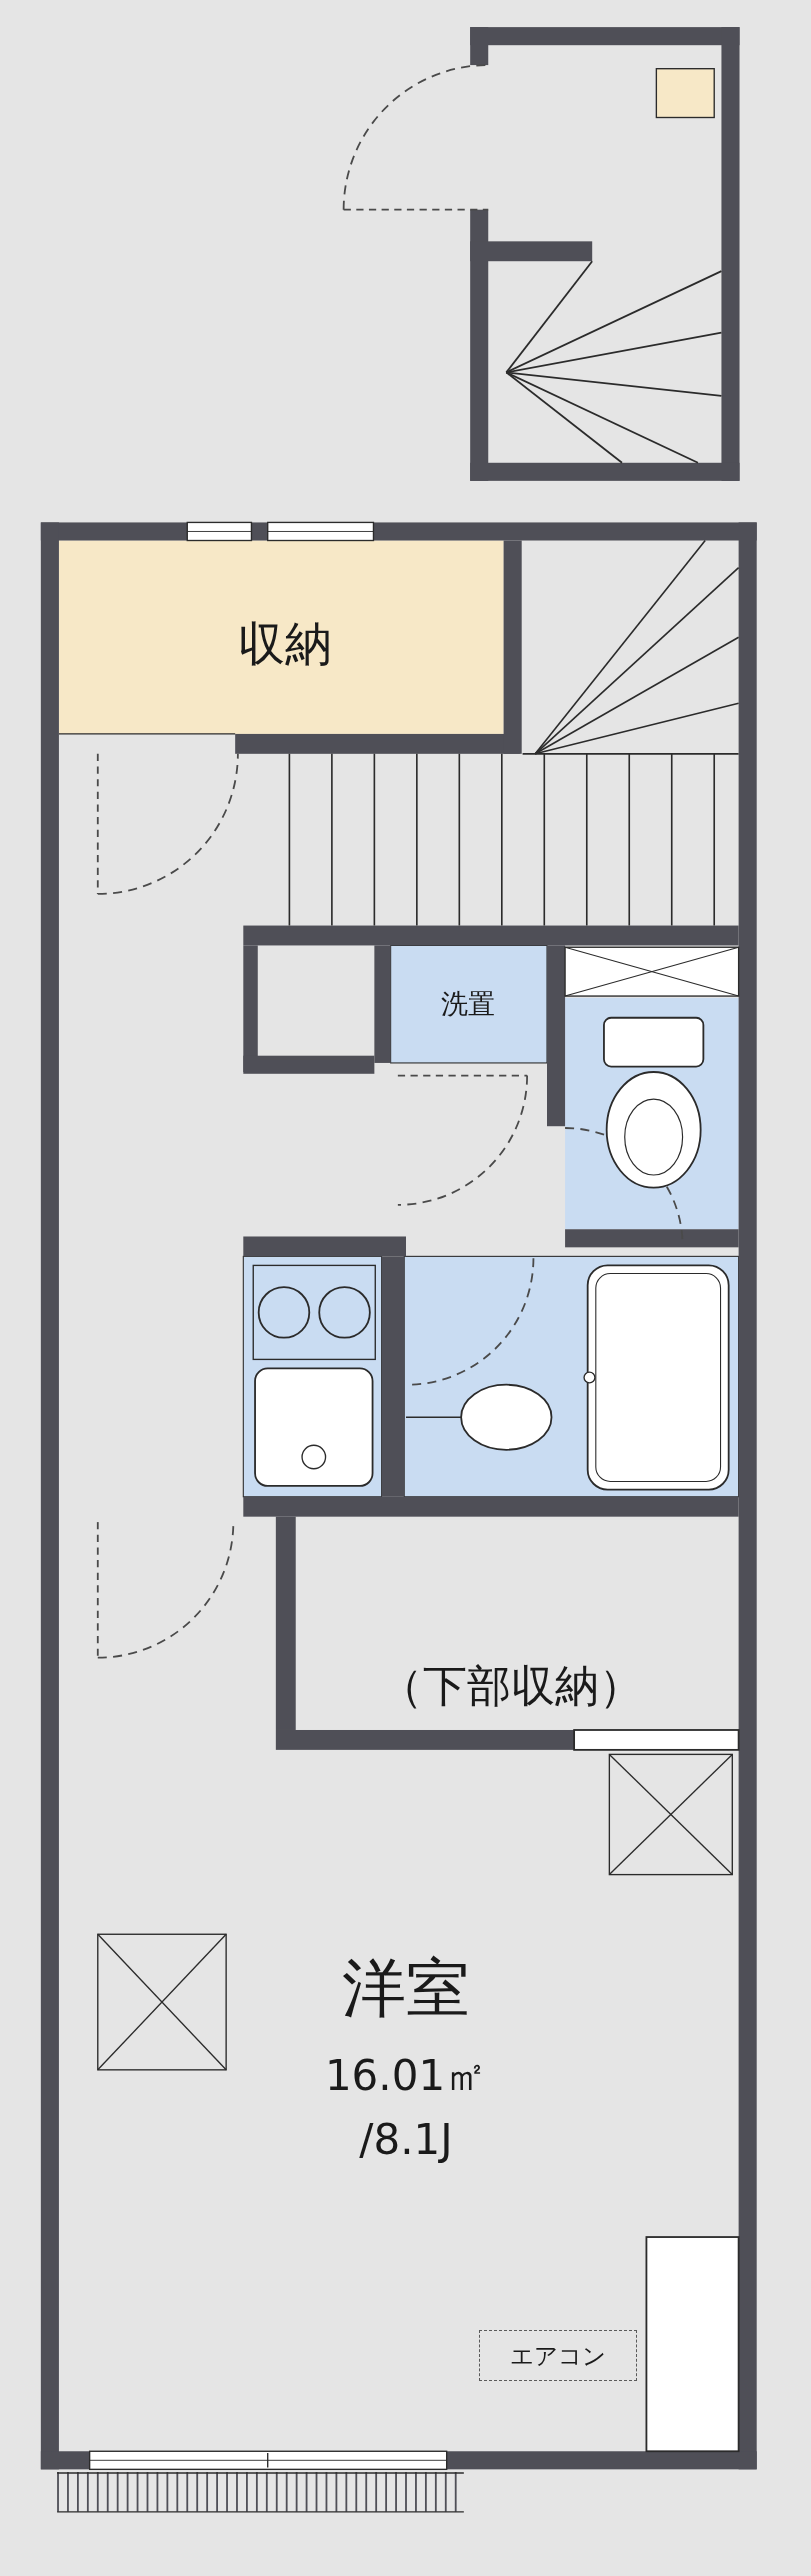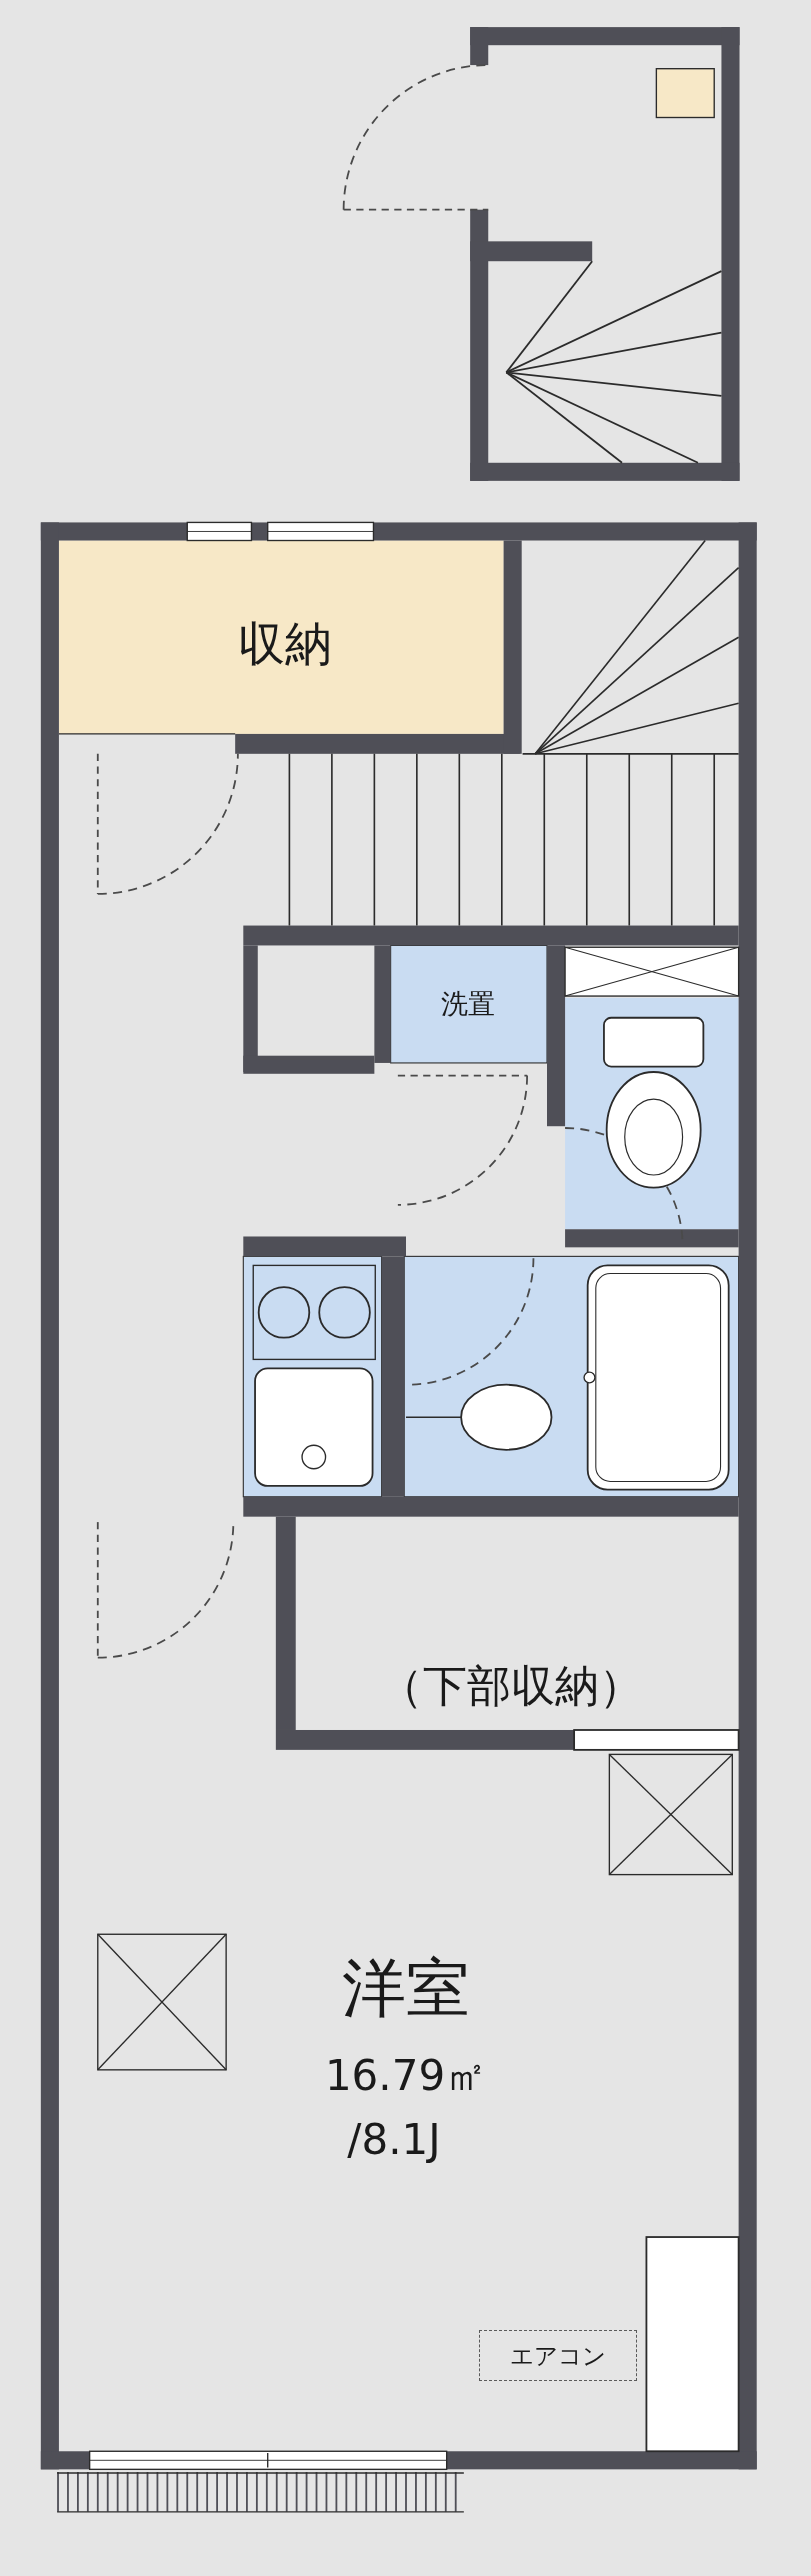--- a/index.html
+++ b/index.html
@@ -190,21 +190,21 @@
 
 </svg>
 
 <div class="lbl" style="left:285px;top:644px;font-size:47px;">収納</div>
 
 <div class="lbl" style="left:468px;top:1004px;font-size:27px;">洗置</div>
 
 <div class="lbl" style="left:511px;top:1667px;font-size:44px;margin-top:19px;">（下部収納）</div>
 
 <div class="lbl" style="left:406px;top:1988px;font-size:64px;">洋室</div>
-<div class="lbl" style="left:406px;top:2076px;font-size:42px;">16.79㎡</div>
-<div class="lbl" style="left:394px;top:2140px;font-size:42px;">/8.1J</div>
+<div class="lbl" style="left:406px;top:2076px;font-size:42px;">16.01㎡</div>
+<div class="lbl" style="left:406px;top:2140px;font-size:42px;">/8.1J</div>
 
 <div class="aircon-box">
   <span>エアコン</span>
 </div>
 
 </div>
 
 
 </body></html>

